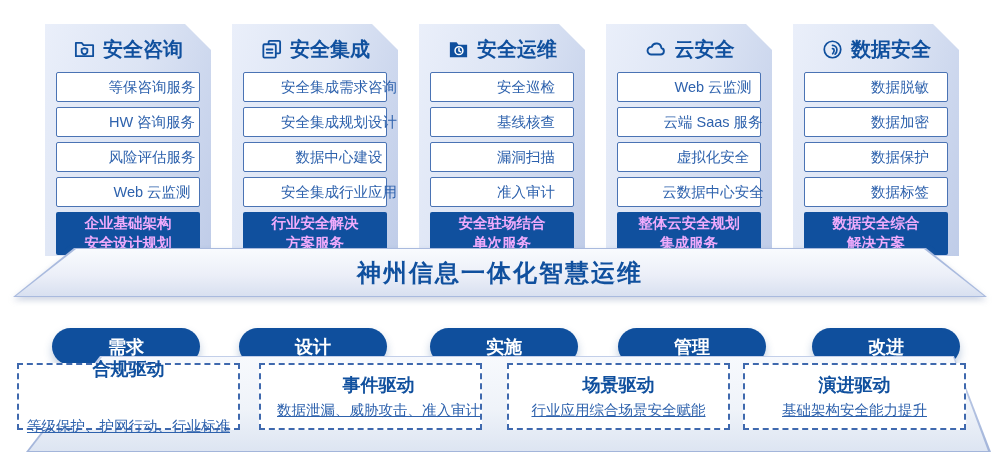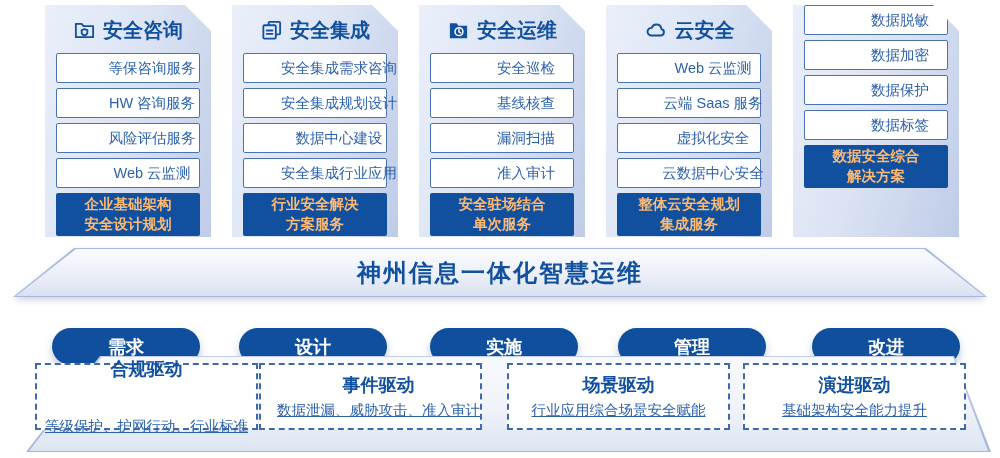--- a/index.html
+++ b/index.html
@@ -1,21 +1,21 @@
 <!DOCTYPE html>
 <html><head>
 <meta charset="utf-8">
 <style>
   * { margin:0; padding:0; box-sizing:border-box; }
   body { background:#ffffff; font-family:"Liberation Sans","DejaVu Sans",sans-serif; }
   .stage { position:relative; width:1000px; height:458px; background:#ffffff; overflow:hidden; }
 
   
   .panel {
-    position:absolute; top:5px; width:166px; height:232px;
+    position:absolute; top:24px; width:166px; height:232px;
     clip-path: polygon(0 0, 140px 0, 166px 26px, 166px 232px, 0 232px);
     background: linear-gradient(108deg, #eaeffa 0%, #dce4f4 45%, #bfcce8 100%);
     filter: drop-shadow(2px 2px 3px rgba(120,140,180,0.25));
   }
   .panel.p1 { left:45px; }
   .panel.p2 { left:232px; }
   .panel.p3 { left:419px; }
   .panel.p4 { left:606px; }
   .panel.p5 { left:793px; }
 
@@ -25,21 +25,21 @@
   .icon svg { display:block; }
 
   .service-item {
     height:30px; margin:0 11px 5px; background:#ffffff;
     border:1px solid #4a73b4; border-radius:2px;
     display:flex; align-items:center; justify-content:center;
     font-size:14.5px; color:#2E62AD; white-space:nowrap;padding-left:48px;
   }
   .panel-footer {
     height:43px; margin:3px 11px 0; background:#10509E; border-radius:2px;
-    color:#fdba74; font-size:14.5px; font-weight:bold; line-height:1.35;
+    color:#f0abfc; font-size:14.5px; font-weight:bold; line-height:1.35;
     display:flex; flex-direction:column; align-items:center; justify-content:center;
     text-align:center;
   }
 
   
   .banner-wrap { position:absolute; left:0; top:248px; width:1000px; height:50px;
     filter: drop-shadow(0 3px 3px rgba(110,130,170,0.35)); }
   .banner-edge { position:absolute; left:0; top:0; width:1000px; height:49px;
     clip-path: polygon(74px 0, 926px 0, 987px 49px, 13px 49px);
     background:#a9bade; }
@@ -68,21 +68,21 @@
   .driver-zone { position:absolute; left:0; top:357px; width:1000px; height:94px;
     clip-path: polygon(102px 0, 953px 0, 988px 94px, 29px 94px);
     background: linear-gradient(180deg, #f7f9fd 0%, #eff3f9 55%, #dde5f2 100%); }
 
   .driver-box {
     position:absolute; top:363px; width:223px; height:67px;
     background:#ffffff; border:2px dashed #3f69ae;
     display:flex; flex-direction:column; align-items:center; justify-content:center;
     gap:4px; text-align:center;
   }
-  .driver-box.d1 { left:35px;gap:36px; } .driver-box.d2 { left:259px;padding-left:16px; }
+  .driver-box.d1 { left:17px;gap:36px; } .driver-box.d2 { left:259px;padding-left:16px; }
   .driver-box.d3 { left:507px; } .driver-box.d4 { left:743px; }
   .driver-title { font-size:18px; font-weight:bold; color:#10509E; }
   .driver-desc { font-size:14.5px; color:#2E62AD; white-space:nowrap;text-decoration:underline; }
 </style>
 </head>
 <body>
 
 <div class="stage">
 
   <div class="panel p1">
@@ -160,20 +160,30 @@
     <div class="service-item">云端 Saas 服务</div>
     <div class="service-item">虚拟化安全</div>
     <div class="service-item">云数据中心安全</div>
     <div class="panel-footer">
       <span>整体云安全规划</span>
       <span>集成服务</span>
     </div>
   </div>
 
   <div class="panel p5">
+    <div class="panel-header">
+      <span class="icon">
+        <svg width="23" height="23" viewBox="0 0 24 24" fill="none" stroke="#10509E" stroke-width="1.8" stroke-linecap="round">
+          <circle cx="12" cy="12" r="8.6"></circle>
+          <path d="M12 7.6a4.6 4.6 0 0 1 4.6 4.6c0 1.9-.7 3.5-1.9 4.7"></path>
+          <path d="M12 11a1.7 1.7 0 0 1 1.7 1.7c0 1.4-.6 2.7-1.5 3.7"></path>
+        </svg>
+      </span>
+      <span class="panel-title">数据安全</span>
+    </div>
     <div class="service-item">数据脱敏</div>
     <div class="service-item">数据加密</div>
     <div class="service-item">数据保护</div>
     <div class="service-item">数据标签</div>
     <div class="panel-footer">
       <span>数据安全综合</span>
       <span>解决方案</span>
     </div>
   </div>
 

